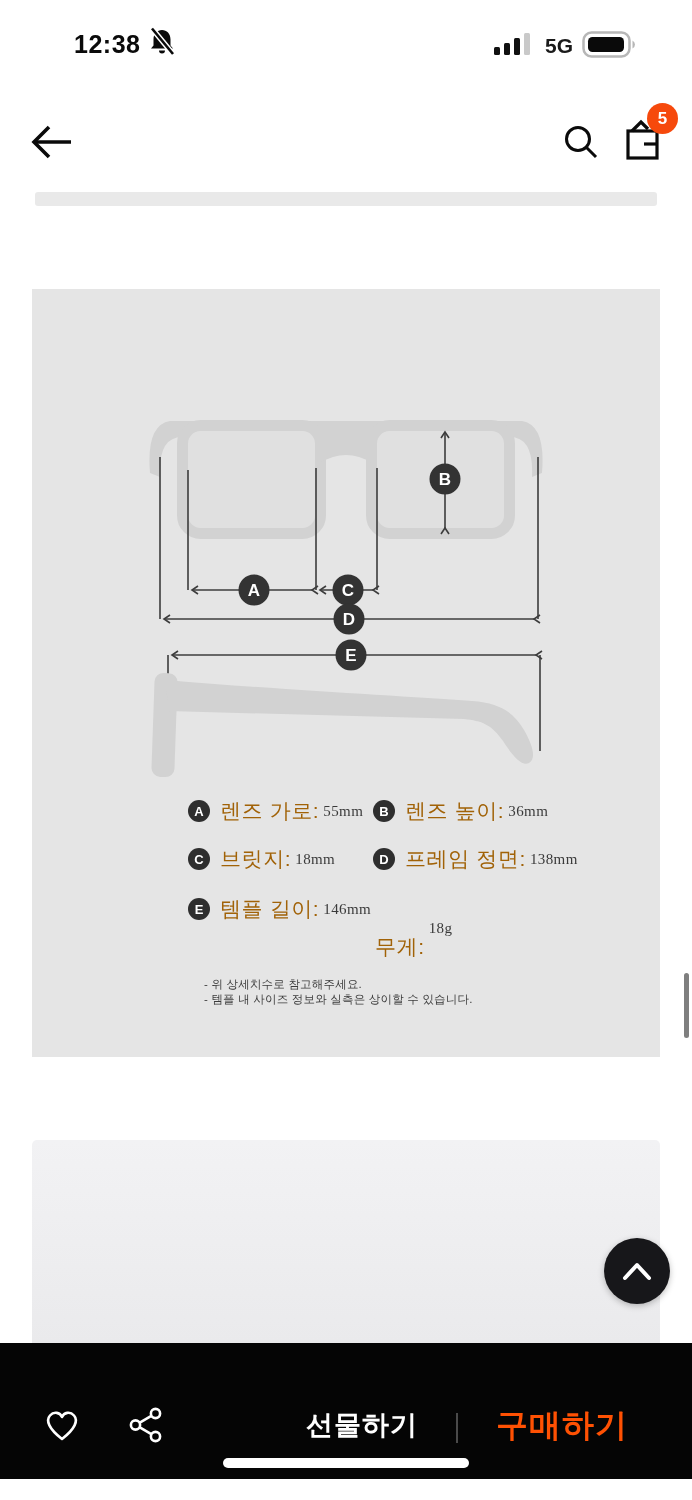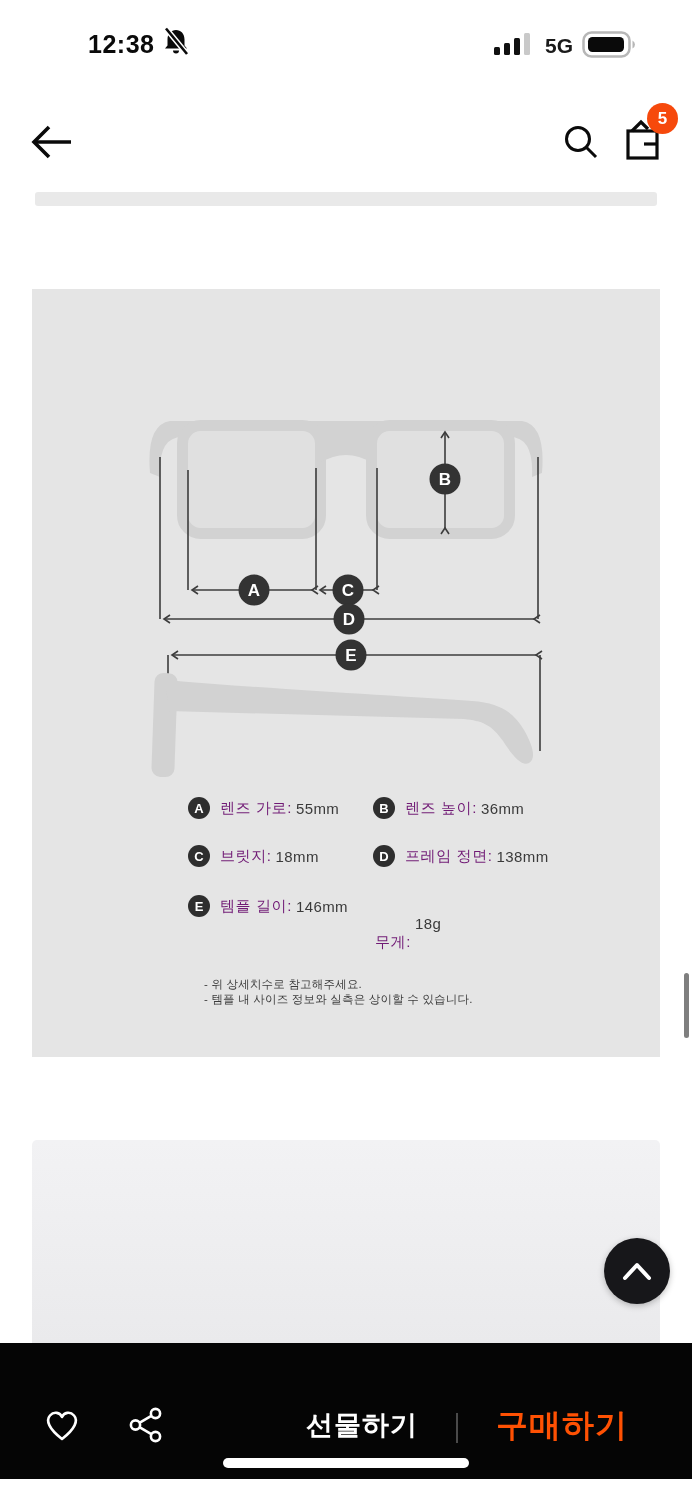--- a/index.html
+++ b/index.html
@@ -4,21 +4,21 @@
 <style>
   * { margin:0; padding:0; box-sizing:border-box; }
   html,body { background:#ffffff; }
   body { font-family:"Liberation Sans", sans-serif; }
   .phone {
     position:relative; width:692px; height:1500px; background:#ffffff;
     overflow:hidden; margin:0 auto;
   }
   
   .status-bar { position:absolute; top:0; left:0; width:692px; height:95px; }
-  .sb-left { position:absolute; left:88px; top:27px; display:flex; align-items:center; gap:8px; }
+  .sb-left { position:absolute; left:74px; top:27px; display:flex; align-items:center; gap:8px; }
   .sb-time { font-size:25px; font-weight:700; color:#0a0a0a; letter-spacing:0.5px; }
   .sb-right { position:absolute; right:54px; top:30px; display:flex; align-items:center; gap:9px;text-align:center; }
   .sb-5g { font-size:21px; font-weight:600; color:#1a1a1a; }
   
   .app-header { position:absolute; top:95px; left:0; width:692px; height:97px; background:#fff; }
   .back-btn { position:absolute; left:28px; top:26px; width:46px; height:42px; cursor:pointer; }
   .search-btn { position:absolute; right:92px; top:28px; width:38px; height:38px; cursor:pointer; }
   .bag-btn { position:absolute; right:26px; top:22px; width:44px; height:46px; cursor:pointer; }
   .bag-badge {
     position:absolute; right:14px; top:8px; width:31px; height:31px; border-radius:50%;
@@ -27,22 +27,22 @@
   
   .strip { position:absolute; top:192px; left:35px; width:622px; height:14px; background:#e9e9e9; border-radius:3px; }
   
   .size-section { position:absolute; top:289px; left:32px; width:628px; height:768px; background:#e5e5e5; }
   .diagram-svg { position:absolute; top:0; left:0; }
   .spec-item { position:absolute; display:flex; align-items:center; }
   .spec-badge {
     width:22px; height:22px; border-radius:50%; background:#2e2e2e; color:#fff;
     font-size:13px; font-weight:700; display:flex; align-items:center; justify-content:center; flex:0 0 auto;
   }
-  .spec-label { margin-left:10px; font-size:15px; color:#701a75; letter-spacing:0.6px; white-space:nowrap; }
-  .spec-value { margin-left:4px; font-size:15px; color:#3a3a3a; letter-spacing:0.4px; white-space:nowrap; }
+  .spec-label { margin-left:10px; font-size:21px; color:#a16207; letter-spacing:0.6px; white-space:nowrap; }
+  .spec-value { margin-left:4px; font-size:15px; color:#3a3a3a; letter-spacing:0.4px; white-space:nowrap;font-family:Liberation Serif, serif; }
   .spec-item.no-badge .spec-label { margin-left:0;margin-top:38px; }
   .notes { position:absolute; left:172px; top:688px; }
   .note-line { font-size:11.5px; color:#3b3b3b; line-height:15px; letter-spacing:0.2px; white-space:nowrap; }
   
   .next-section {
     position:absolute; top:1140px; left:32px; width:628px; height:203px;
     background:linear-gradient(180deg,#f2f2f4 0%,#eaeaec 100%);
     border-radius:5px 5px 0 0;
   }
   

